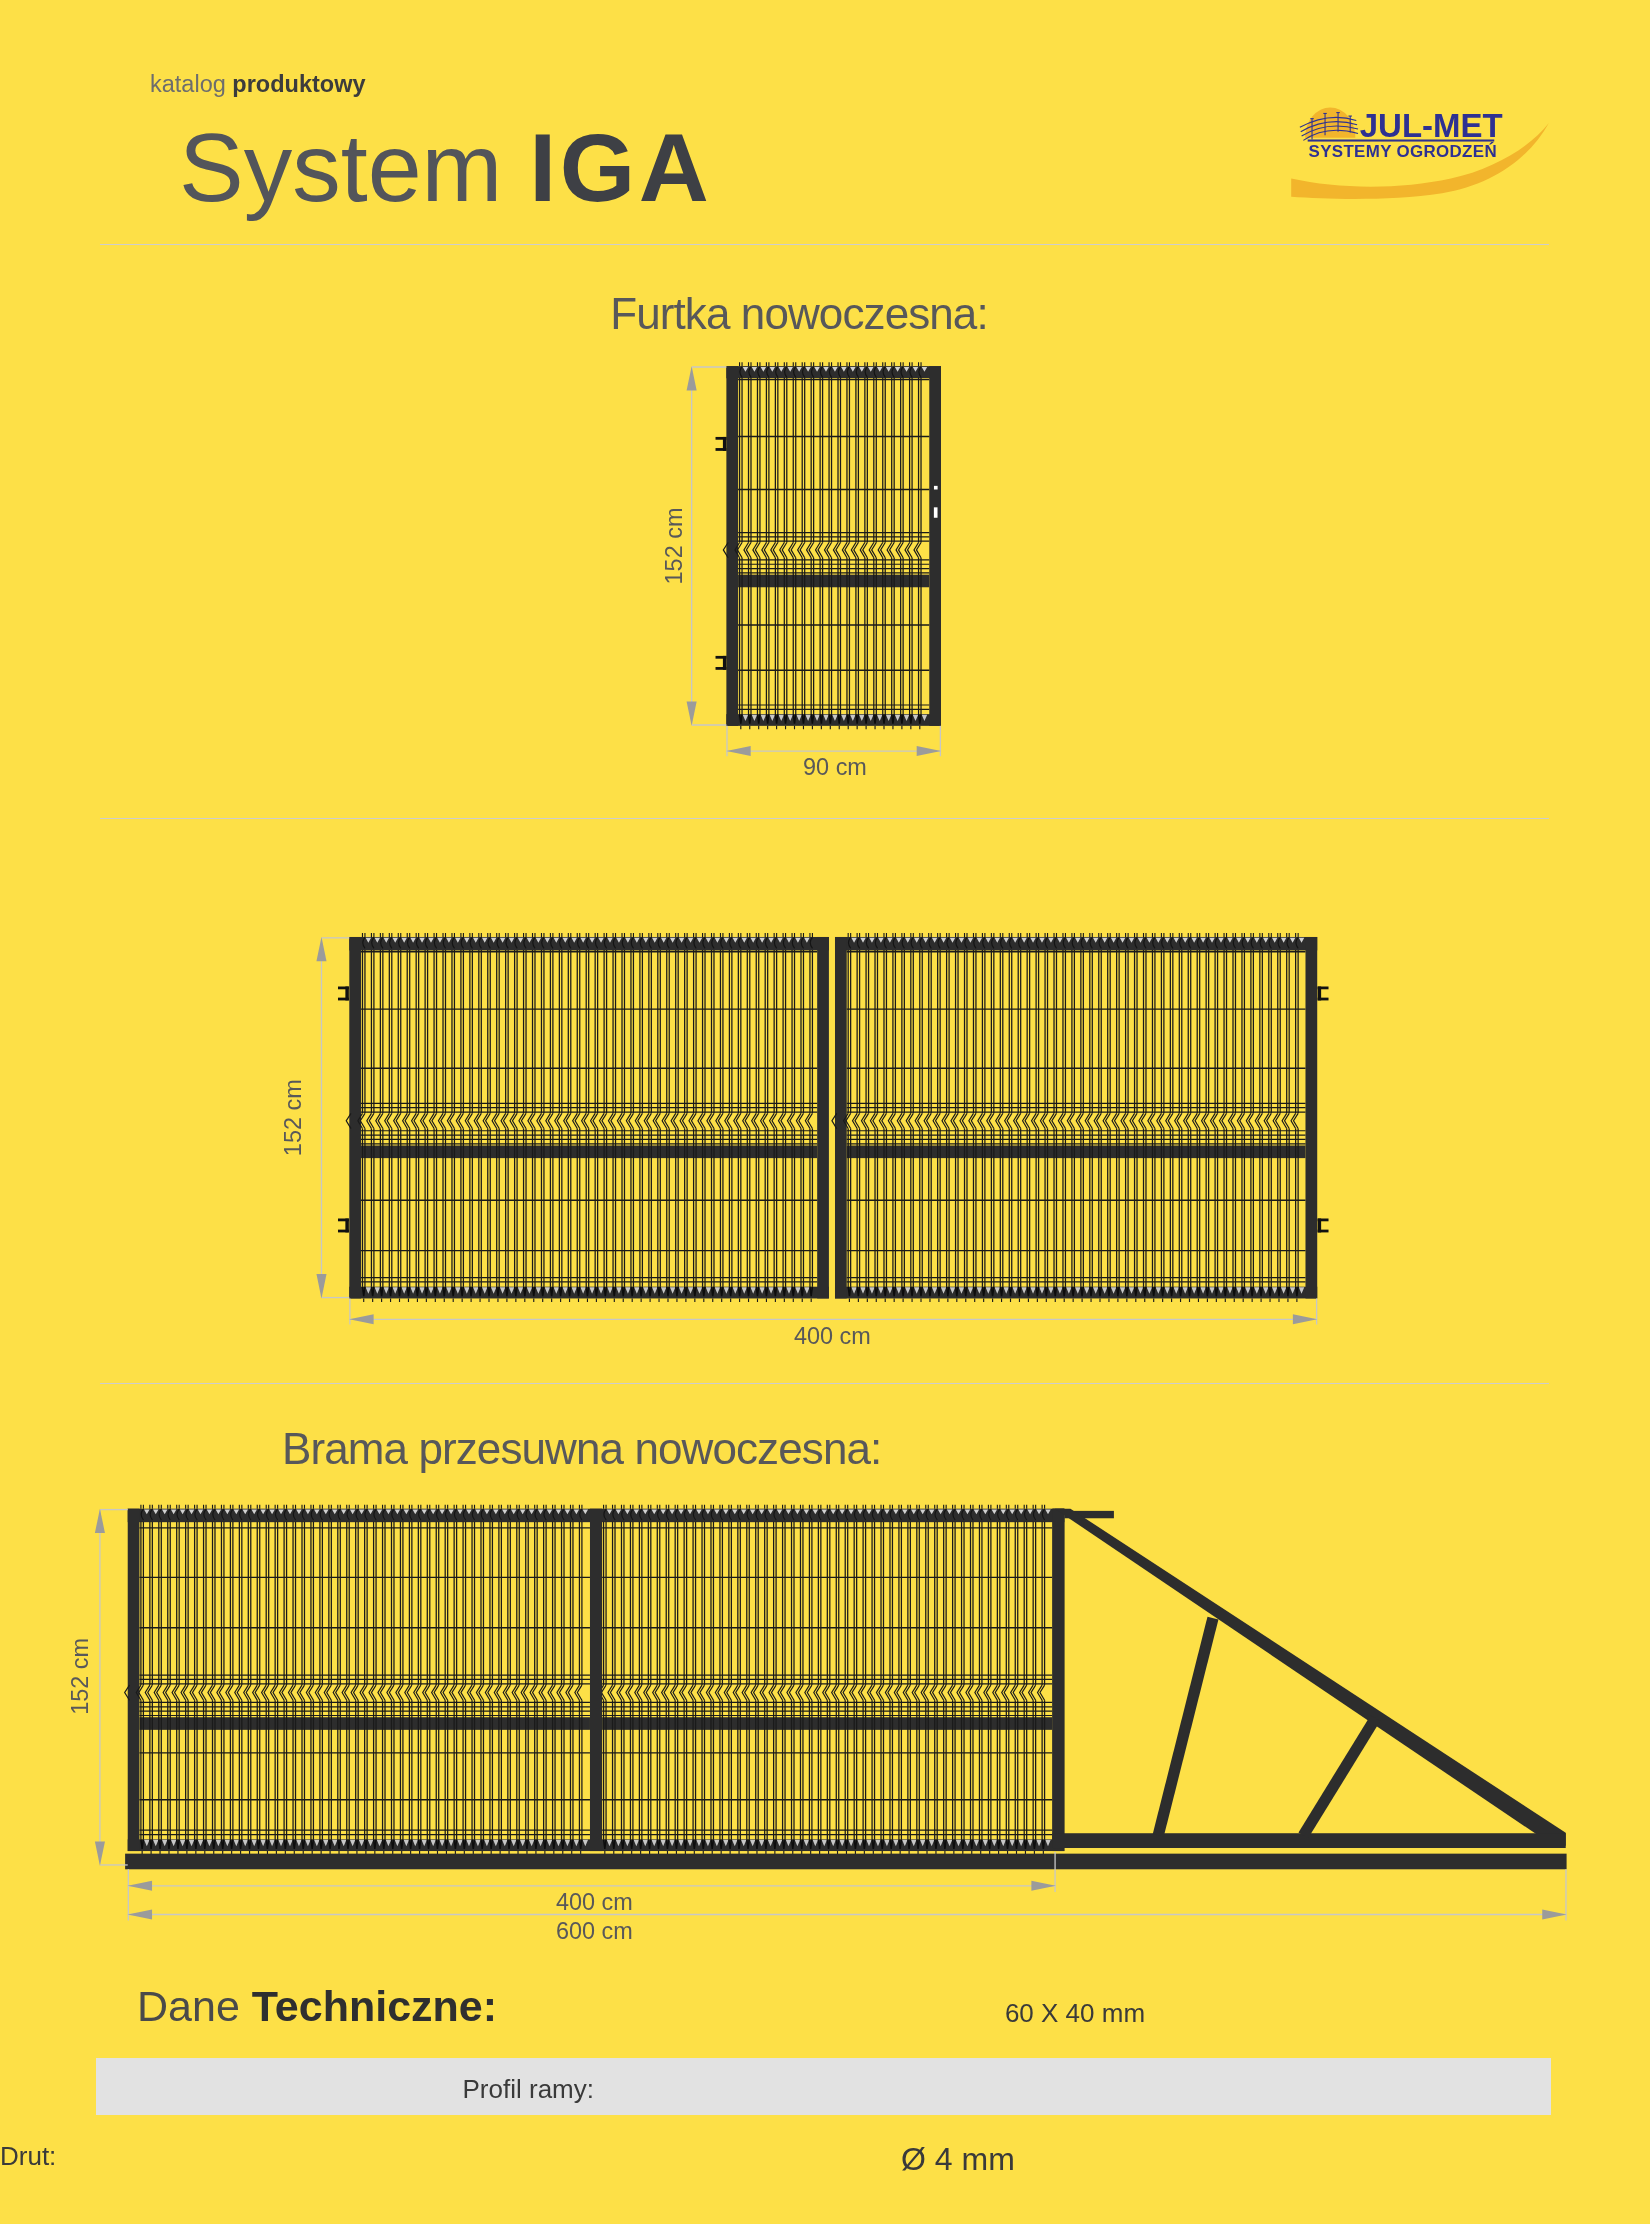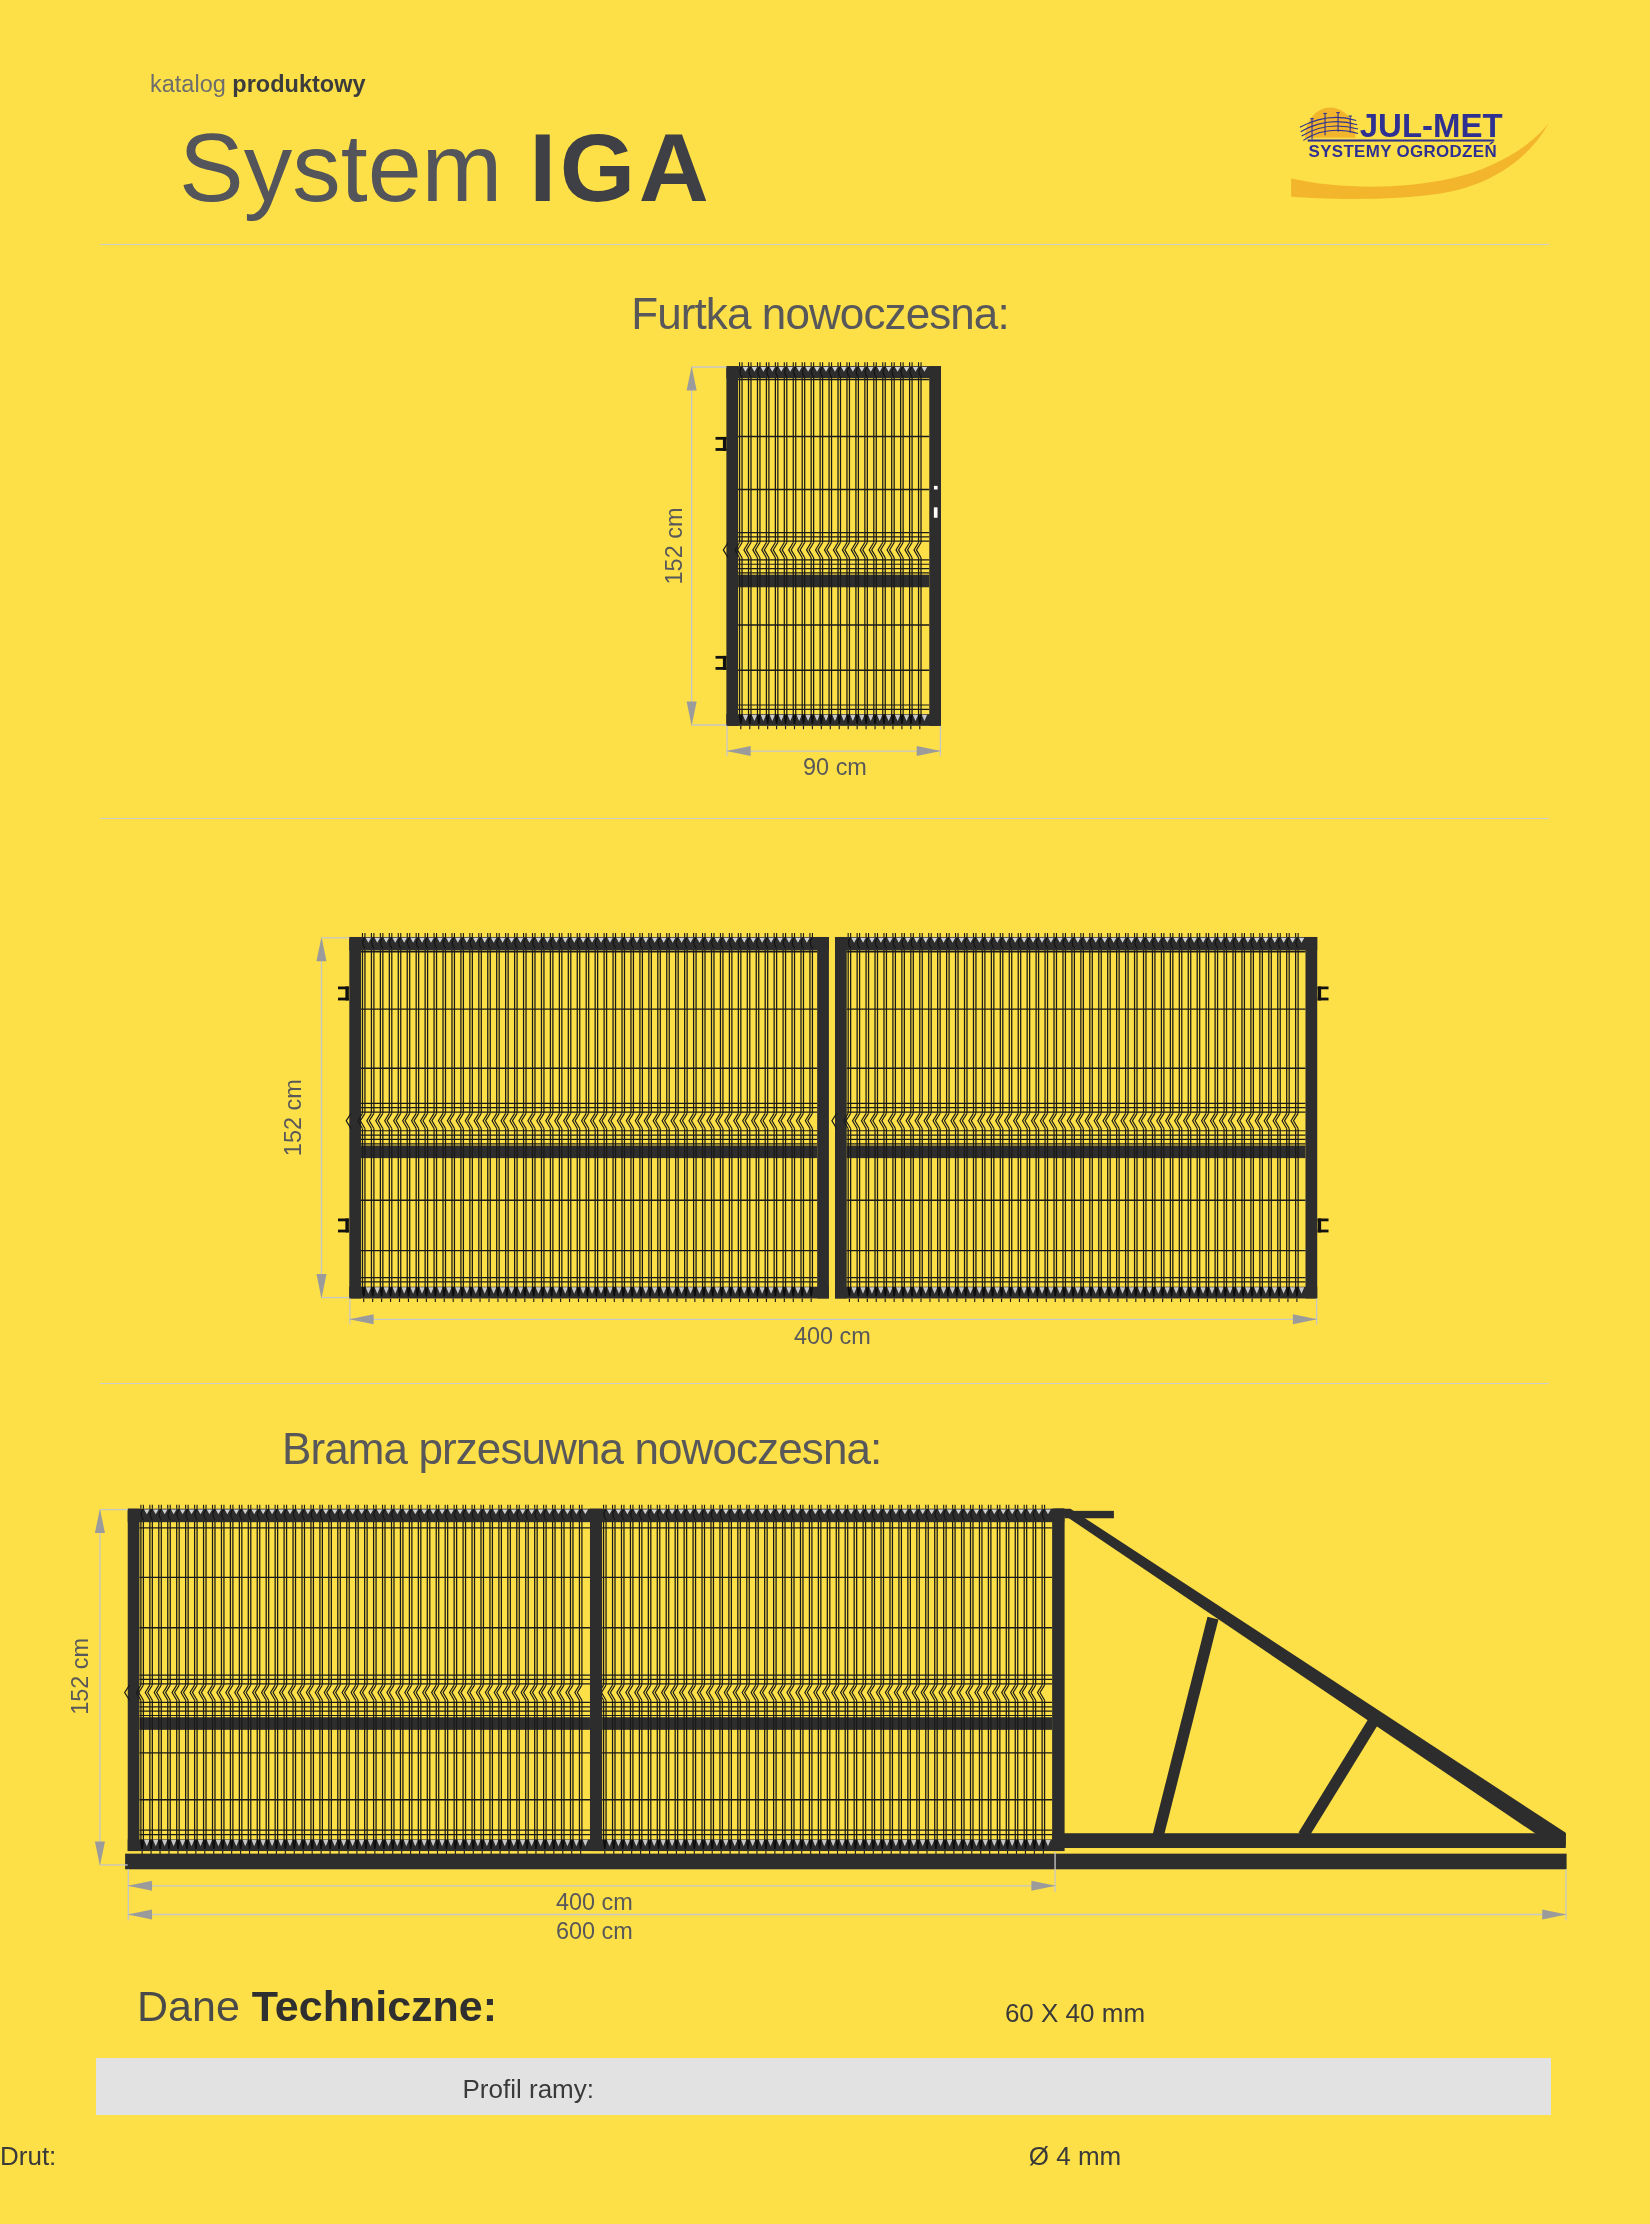--- a/index.html
+++ b/index.html
@@ -41,21 +41,21 @@
 
 <rect x="25" y="50" width="215" height="2.4" fill="#2e3192"></rect>
 
 <text x="26" y="70.5" font-family="Liberation Sans, sans-serif" font-weight="bold" font-size="19.5" fill="#2e3192" letter-spacing="0.4">SYSTEMY OGRODZEŃ</text>
 
 <path d="M6,95 C60,107 130,108 190,95 C240,84 282,58 303,31 C280,73 235,103 180,112 C120,121 50,119 6,116 Z" fill="#f2b52c"></path>
 </svg>
 
 <div class="sep" style="top:244px"></div>
 
-<div class="sectitle" style="left:125px;top:289px;width:1390px;text-align:center">Furtka nowoczesna:</div>
+<div class="sectitle" style="left:104px;top:289px;width:1390px;text-align:center">Furtka nowoczesna:</div>
 
 <div class="sep" style="top:818px"></div>
 
 
 <div class="sep" style="top:1383px"></div>
 
 <div class="sectitle" style="left:282px;top:1424px">Brama przesuwna nowoczesna:</div>
 
 <svg class="abs" style="left:0;top:0" width="1650" height="2225" viewBox="0 0 1899 2560">
 
@@ -267,15 +267,15 @@
 <text x="684" y="2231" font-size="27" fill="#58585a" text-anchor="middle" font-family="Liberation Sans, sans-serif">600 cm</text>
 </svg>
 
 <div class="abs" style="left:137px;top:1982px;font-size:43px;color:#4a4a4a">Dane <b style="color:#2f2f2f">Techniczne:</b></div>
 
 <div class="abs" style="left:96px;top:2058px;width:1455px;height:57px;background:#e2e2e2"></div>
 <div class="abs" style="left:0px;top:2074px;width:594px;text-align:right;font-size:26px;color:#3a3a3a">Profil ramy:</div>
 <div class="abs" style="left:901px;top:1998px;width:348px;text-align:center;font-size:26px;color:#3a3a3a">60 X 40 mm</div>
 
 <div class="abs" style="left:0px;top:2141px;width:594px;font-size:26px;color:#3a3a3a">Drut:</div>
-<div class="abs" style="left:901px;top:2141px;width:348px;text-align:center;font-size:26px;color:#3a3a3a">Ø 4 mm</div>
+<div class="abs" style="left:901px;top:2141px;width:348px;font-size:32px;color:#3a3a3a">Ø 4 mm</div>
 </div>
 
 
 </body></html>

